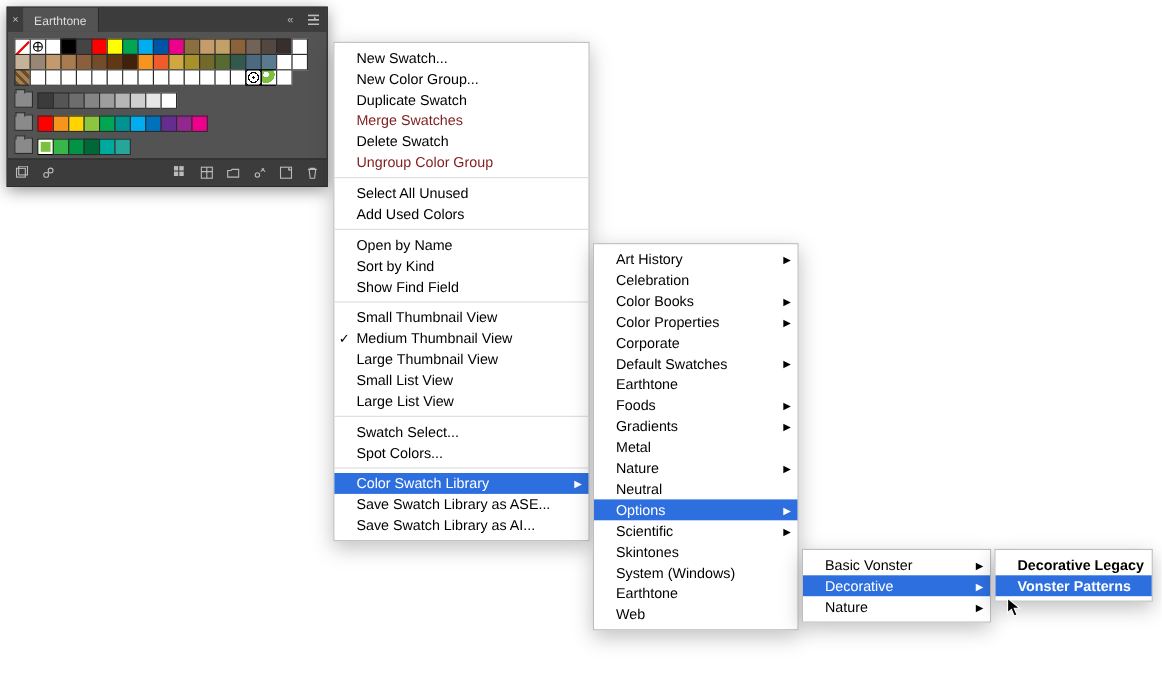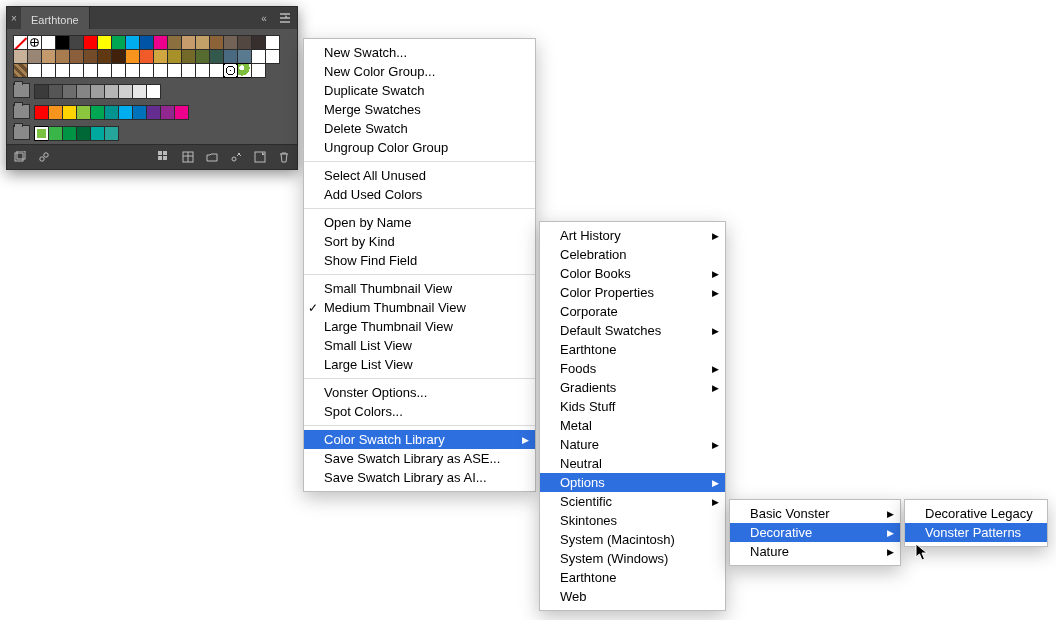--- a/index.html
+++ b/index.html
@@ -154,21 +154,21 @@
     font-size: 13px;
     color: #000;
     display:flex;
     align-items:center;
     position:relative;
     cursor: default;
   }
   .menu-item .check{
     position:absolute; left:4px; font-size:12px;
   }
-  .menu-item.disabled { color: #000000; }
+  .menu-item.disabled { color: #7f1d1d; }
   .menu-item.has-sub::after{
     content:"▶";
     font-size:9px;
     position:absolute;
     right:6px;
     top:50%;
     transform:translateY(-50%);
     color:inherit;
   }
   .menu-item.highlight {
@@ -412,21 +412,21 @@
       <span>Large Thumbnail View</span>
     </div>
     <div class="menu-item">
       <span>Small List View</span>
     </div>
     <div class="menu-item">
       <span>Large List View</span>
     </div>
     <div class="menu-sep"></div>
     <div class="menu-item">
-      <span>Vonster Options...</span>
+      <span>Swatch Select...</span>
     </div>
     <div class="menu-item">
       <span>Spot Colors...</span>
     </div>
     <div class="menu-sep"></div>
     <div class="menu-item highlight has-sub">
       <span>Color Swatch Library</span>
     </div>
     <div class="menu-item">
       <span>Save Swatch Library as ASE...</span>
@@ -458,44 +458,38 @@
     <div class="menu-item">
       <span>Earthtone</span>
     </div>
     <div class="menu-item has-sub">
       <span>Foods</span>
     </div>
     <div class="menu-item has-sub">
       <span>Gradients</span>
     </div>
     <div class="menu-item">
-      <span>Kids Stuff</span>
-    </div>
-    <div class="menu-item">
       <span>Metal</span>
     </div>
     <div class="menu-item has-sub">
       <span>Nature</span>
     </div>
     <div class="menu-item">
       <span>Neutral</span>
     </div>
     <div class="menu-item has-sub highlight">
       <span>Options</span>
     </div>
     <div class="menu-item has-sub">
       <span>Scientific</span>
     </div>
     <div class="menu-item">
       <span>Skintones</span>
     </div>
     <div class="menu-item">
-      <span>System (Macintosh)</span>
-    </div>
-    <div class="menu-item">
       <span>System (Windows)</span>
     </div>
     <div class="menu-item">
       <span>Earthtone</span>
     </div>
     <div class="menu-item">
       <span>Web</span>
     </div>
   </div>
 
@@ -504,21 +498,21 @@
       <span>Basic Vonster</span>
     </div>
     <div class="menu-item has-sub highlight">
       <span>Decorative</span>
     </div>
     <div class="menu-item has-sub">
       <span>Nature</span>
     </div>
   </div>
 
-<div class="menu" id="menu4" style="left:904px; top:499px; width:142px;">
+<div class="menu" id="menu4" style="left:904px; top:499px; width:142px;font-weight:bold;">
     <div class="menu-item">
       <span>Decorative Legacy</span>
     </div>
     <div class="menu-item highlight">
       <span>Vonster Patterns</span>
     </div>
   </div>
 
 <div class="cursor" style="left:915px; top:543px;">
   <svg width="16" height="20" viewBox="0 0 16 20">

